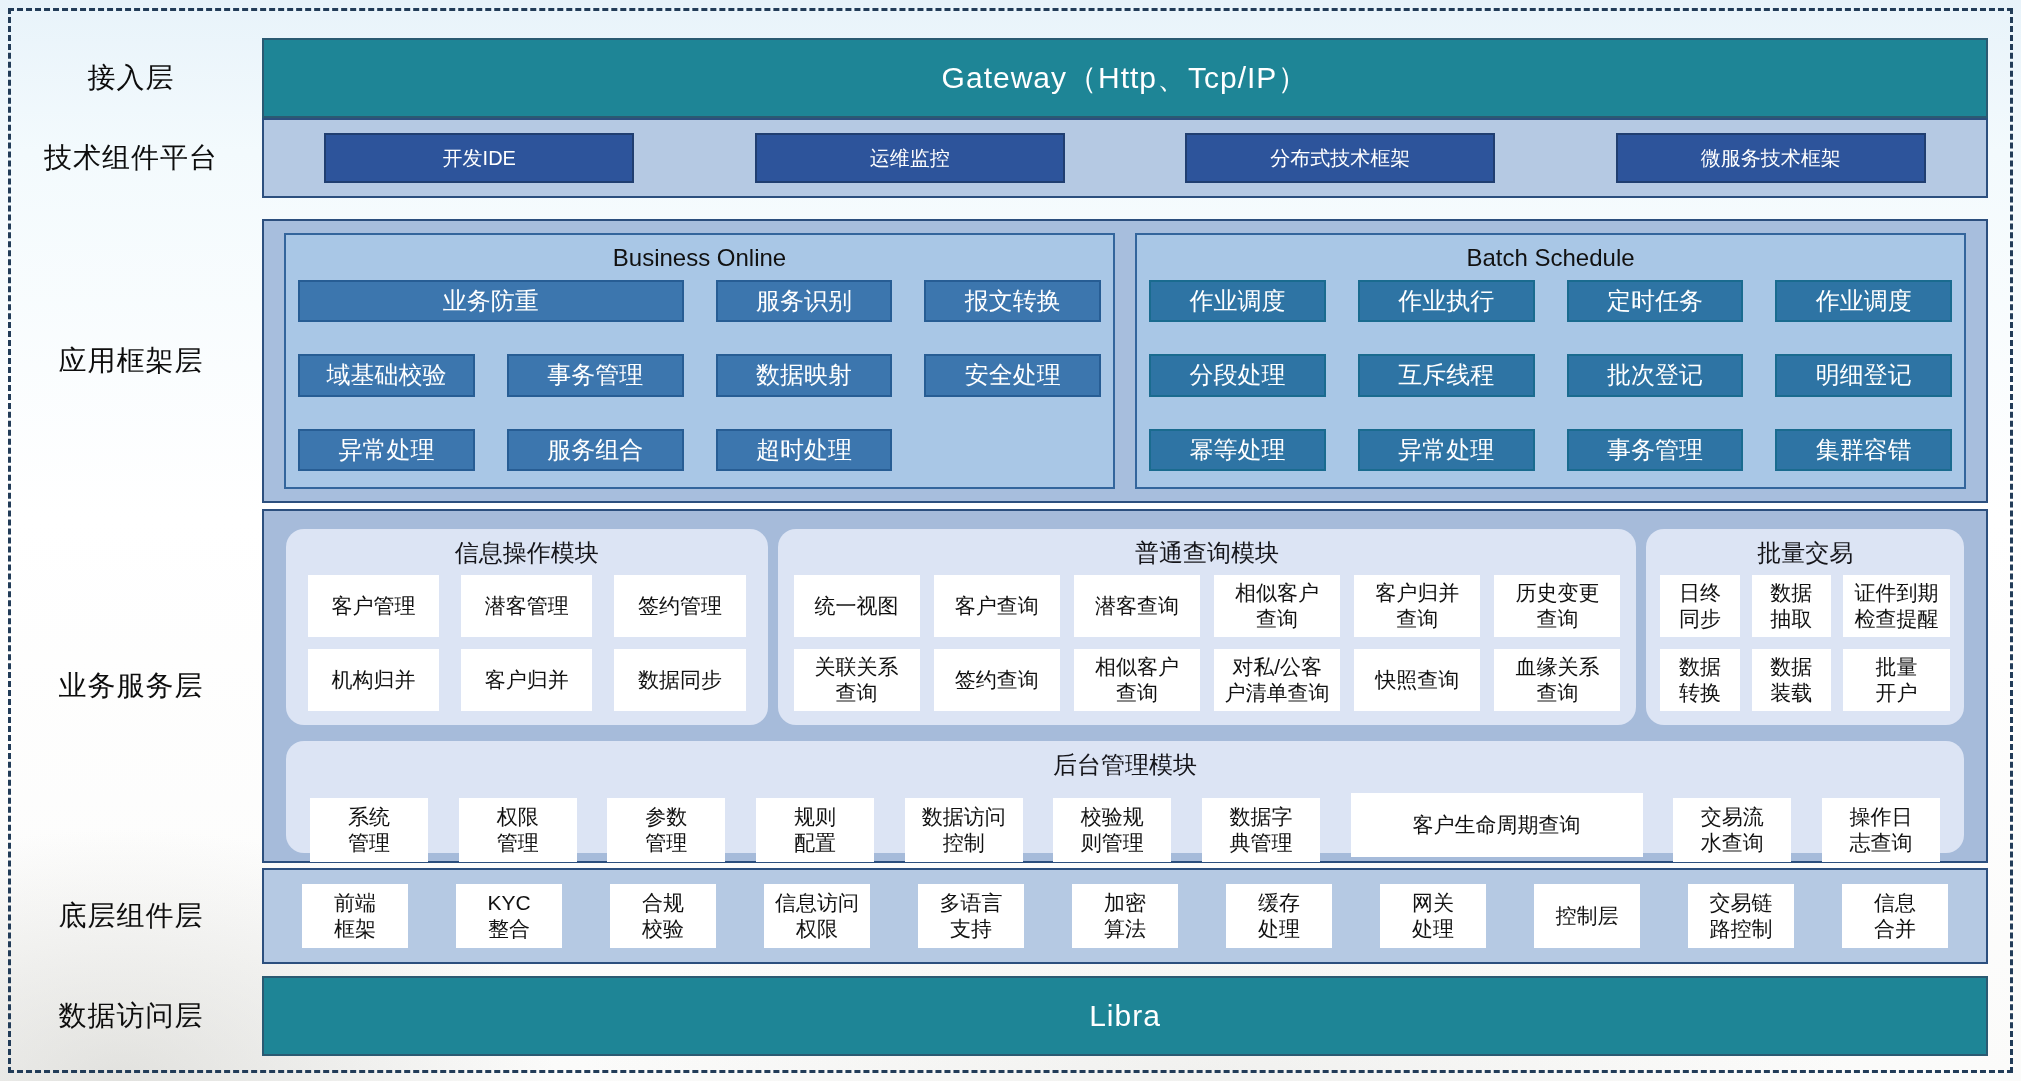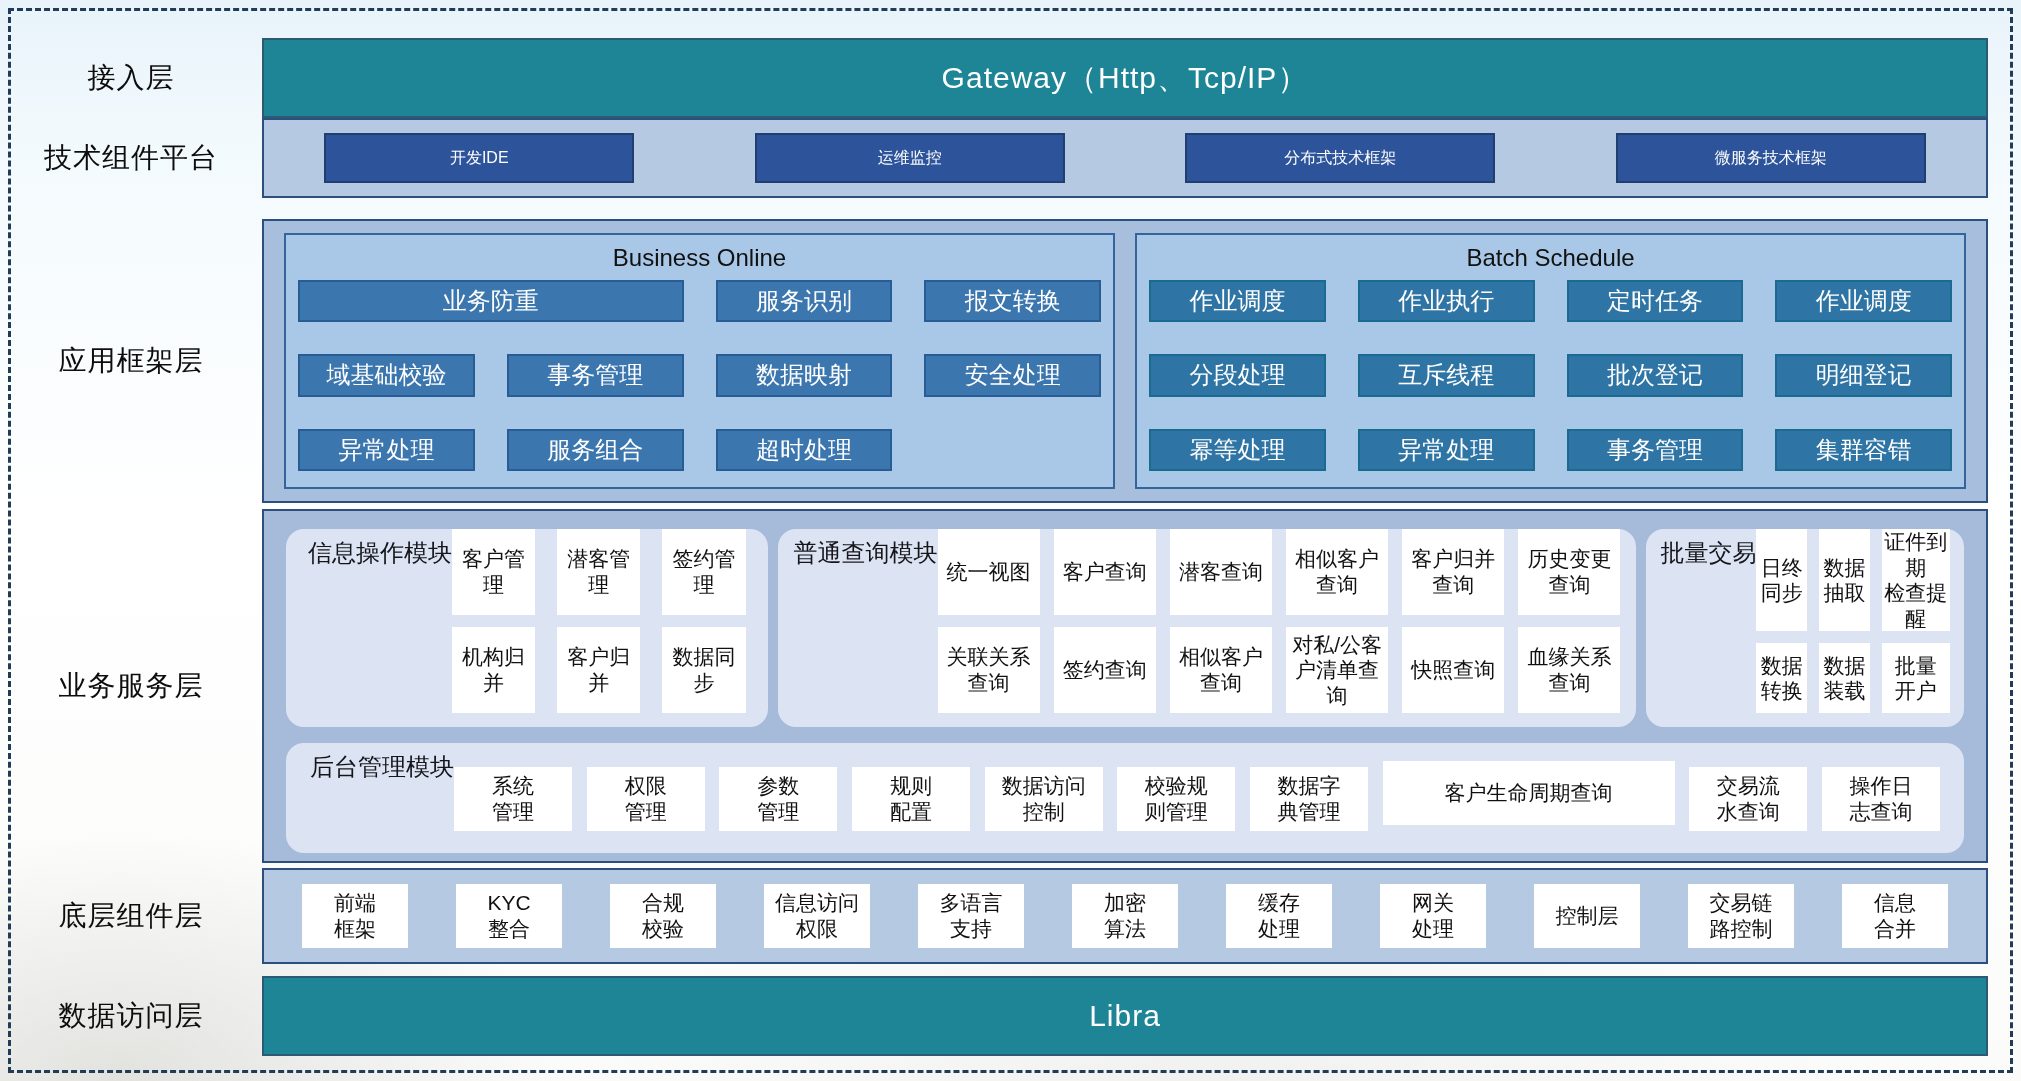--- a/index.html
+++ b/index.html
@@ -36,21 +36,21 @@
   
   .container{
     background:#b5c9e3;border:2px solid #2c4f7e;box-sizing:border-box;
   }
 
   
   .tech-row{height:80px;display:flex;justify-content:space-around;align-items:center;}
   .btn-dark{
     width:310px;height:50px;display:flex;align-items:center;justify-content:center;
     background:#2d549b;border:2px solid #203e70;box-sizing:border-box;
-    color:#fff;font-size:16px;
+    color:#fff;font-size:20px;
   }
 
   
   .fw-outer{height:284px;background:#a7bedd;border:2px solid #2c4f7e;box-sizing:border-box;
     display:flex;gap:20px;padding:12px 20px;}
   .fw-panel{flex:1 1 0;background:#a9c7e6;border:2px solid #33659c;box-sizing:border-box;
     display:flex;flex-direction:column;padding:0 12px 16px;}
   .fw-title{text-align:center;font-size:24px;color:#111;padding:9px 0 8px;}
   .fw-grid{flex:1;display:grid;grid-template-columns:repeat(4,1fr);grid-auto-rows:1fr;
     column-gap:22px;row-gap:18px;gap:32px;}
@@ -59,21 +59,21 @@
     color:#fff;font-size:24px;box-sizing:border-box;
   }
   .btn-bo{background:#3c76ae;border:2px solid #275d94;}
   .btn-bs{background:#2e74a4;border:2px solid #1a6b8f;}
   .span2{grid-column:span 2;}
 
   
   .svc-outer{height:354px;background:#a6bbda;border:2px solid #2c4f7e;box-sizing:border-box;
     padding:18px 22px 8px;display:flex;flex-direction:column;}
   .svc-top{display:flex;gap:10px;height:198px;}
-  .panel{background:#dce4f4;border-radius:18px;display:flex;flex-direction:row;box-sizing:border-box;}
+  .panel{background:#dce4f4;border-radius:18px;display:flex;flex-direction:column;box-sizing:border-box;}
   .p-info{flex:473 1 0;padding:0 22px 14px;}
   .p-query{flex:894 1 0;padding:0 16px 14px;}
   .p-batch{flex:313 1 0;padding:0 14px 14px;}
   .panel-title{text-align:center;font-size:24px;color:#15151a;padding:8px 0 6px;}
   .grid3{flex:1;display:grid;grid-template-columns:repeat(3,1fr);grid-auto-rows:1fr;column-gap:22px;row-gap:12px;}
   .grid6{flex:1;display:grid;grid-template-columns:repeat(6,1fr);grid-auto-rows:1fr;column-gap:14px;row-gap:12px;}
   .grid3b{flex:1;display:grid;grid-template-columns:1fr 1fr 1.35fr;grid-auto-rows:1fr;column-gap:12px;row-gap:12px;}
   .wbox{
     background:#ffffff;display:flex;align-items:center;justify-content:center;
     text-align:center;color:#111;font-size:21px;line-height:1.22;white-space:pre-line;

